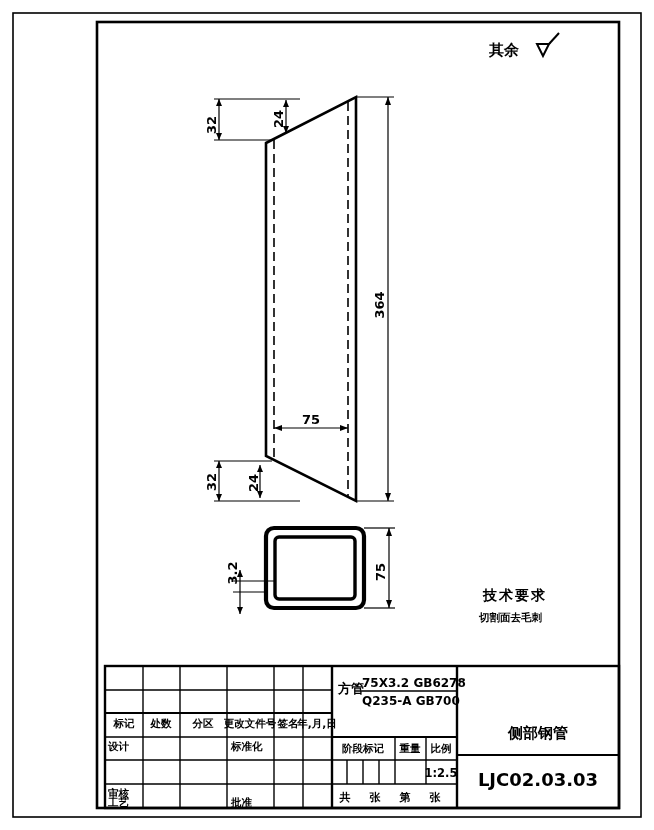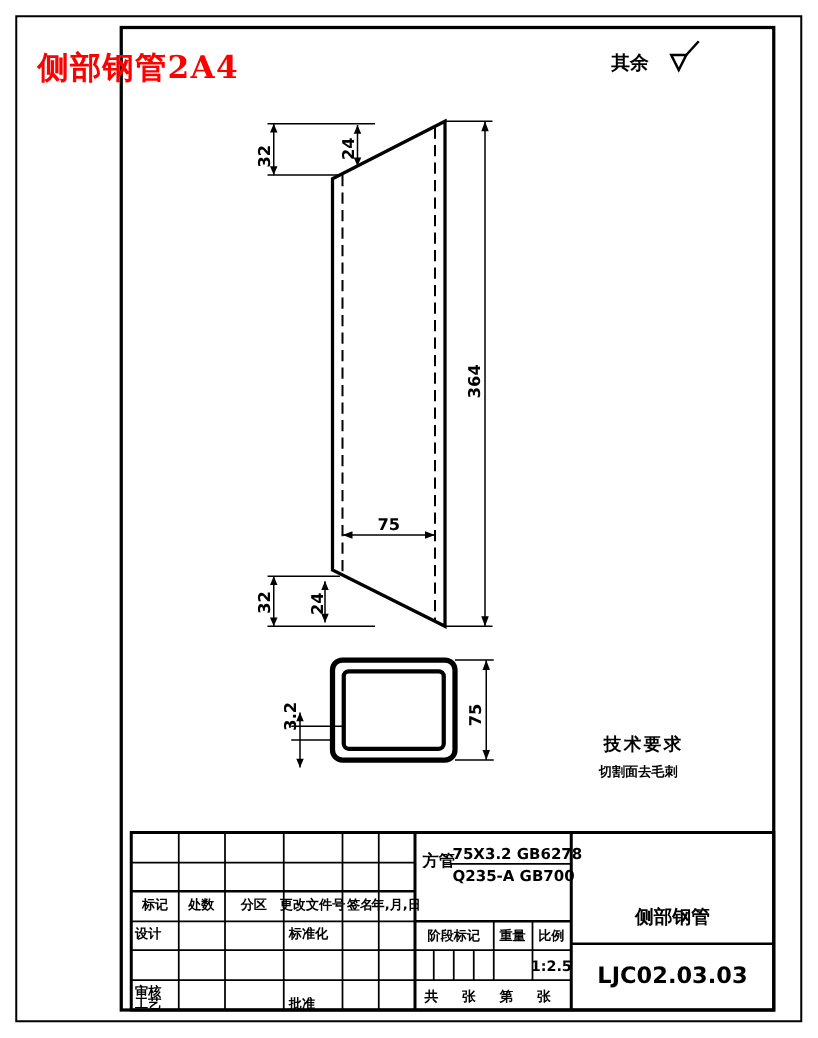--- a/index.html
+++ b/index.html
@@ -174,15 +174,14 @@
       <text transform="translate(384,305) rotate(-90)" text-anchor="middle">364</text>
       <text x="311" y="424" text-anchor="middle">75</text>
       <text transform="translate(216,482) rotate(-90)" text-anchor="middle">32</text>
       <text transform="translate(258,483) rotate(-90)" text-anchor="middle">24</text>
       <text transform="translate(237,573) rotate(-90)" text-anchor="middle">3.2</text>
       <text transform="translate(385,572) rotate(-90)" text-anchor="middle">75</text>
     </g>
 
   </svg>
 
-  <div class="ttl">侧部钢管2A4</div>
 
 </div>
 
 </body></html>

